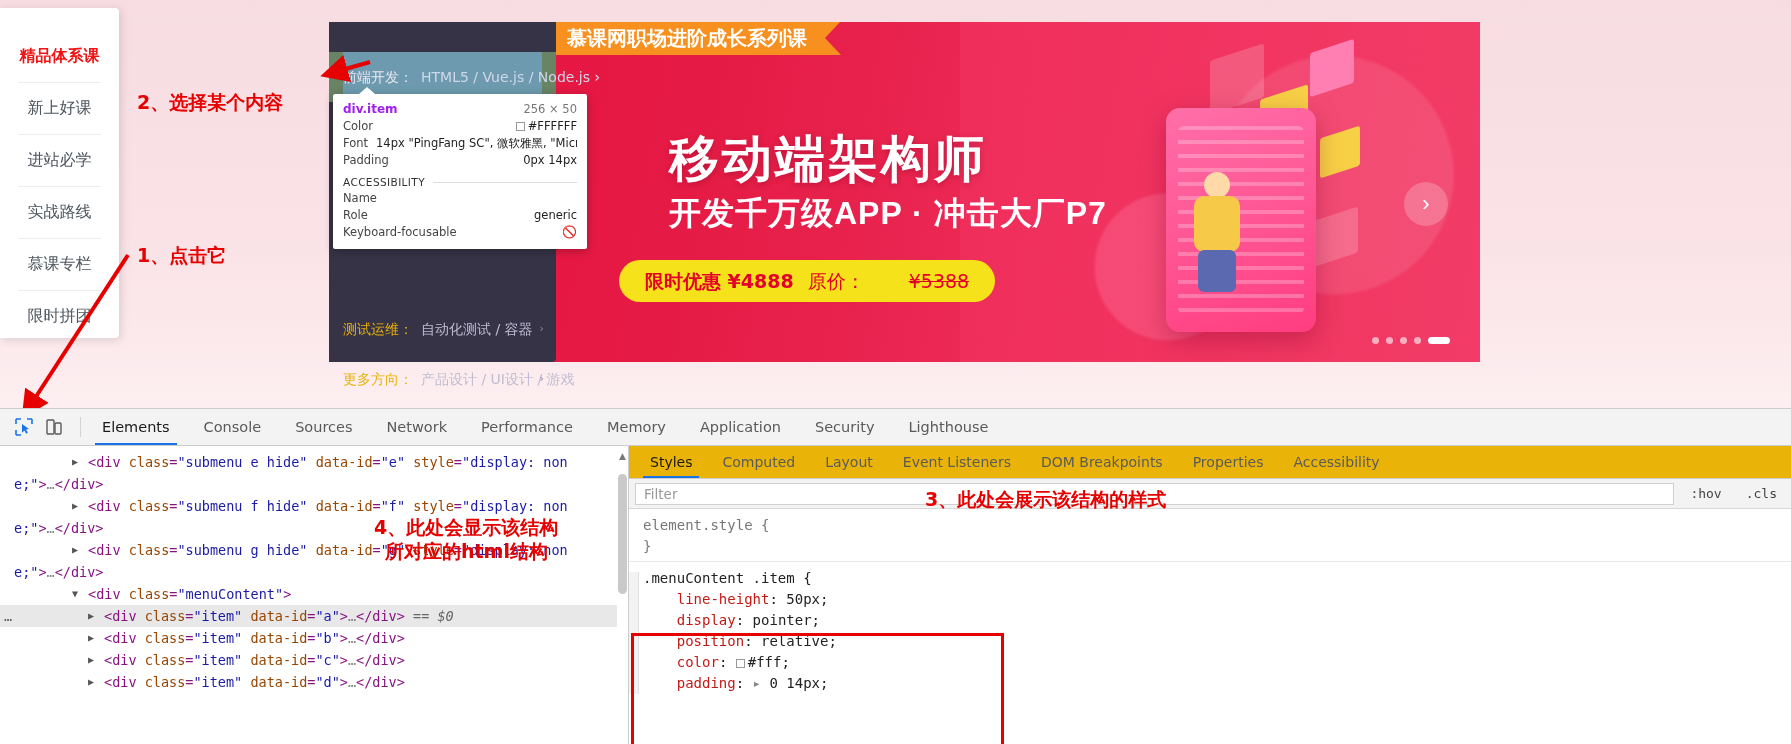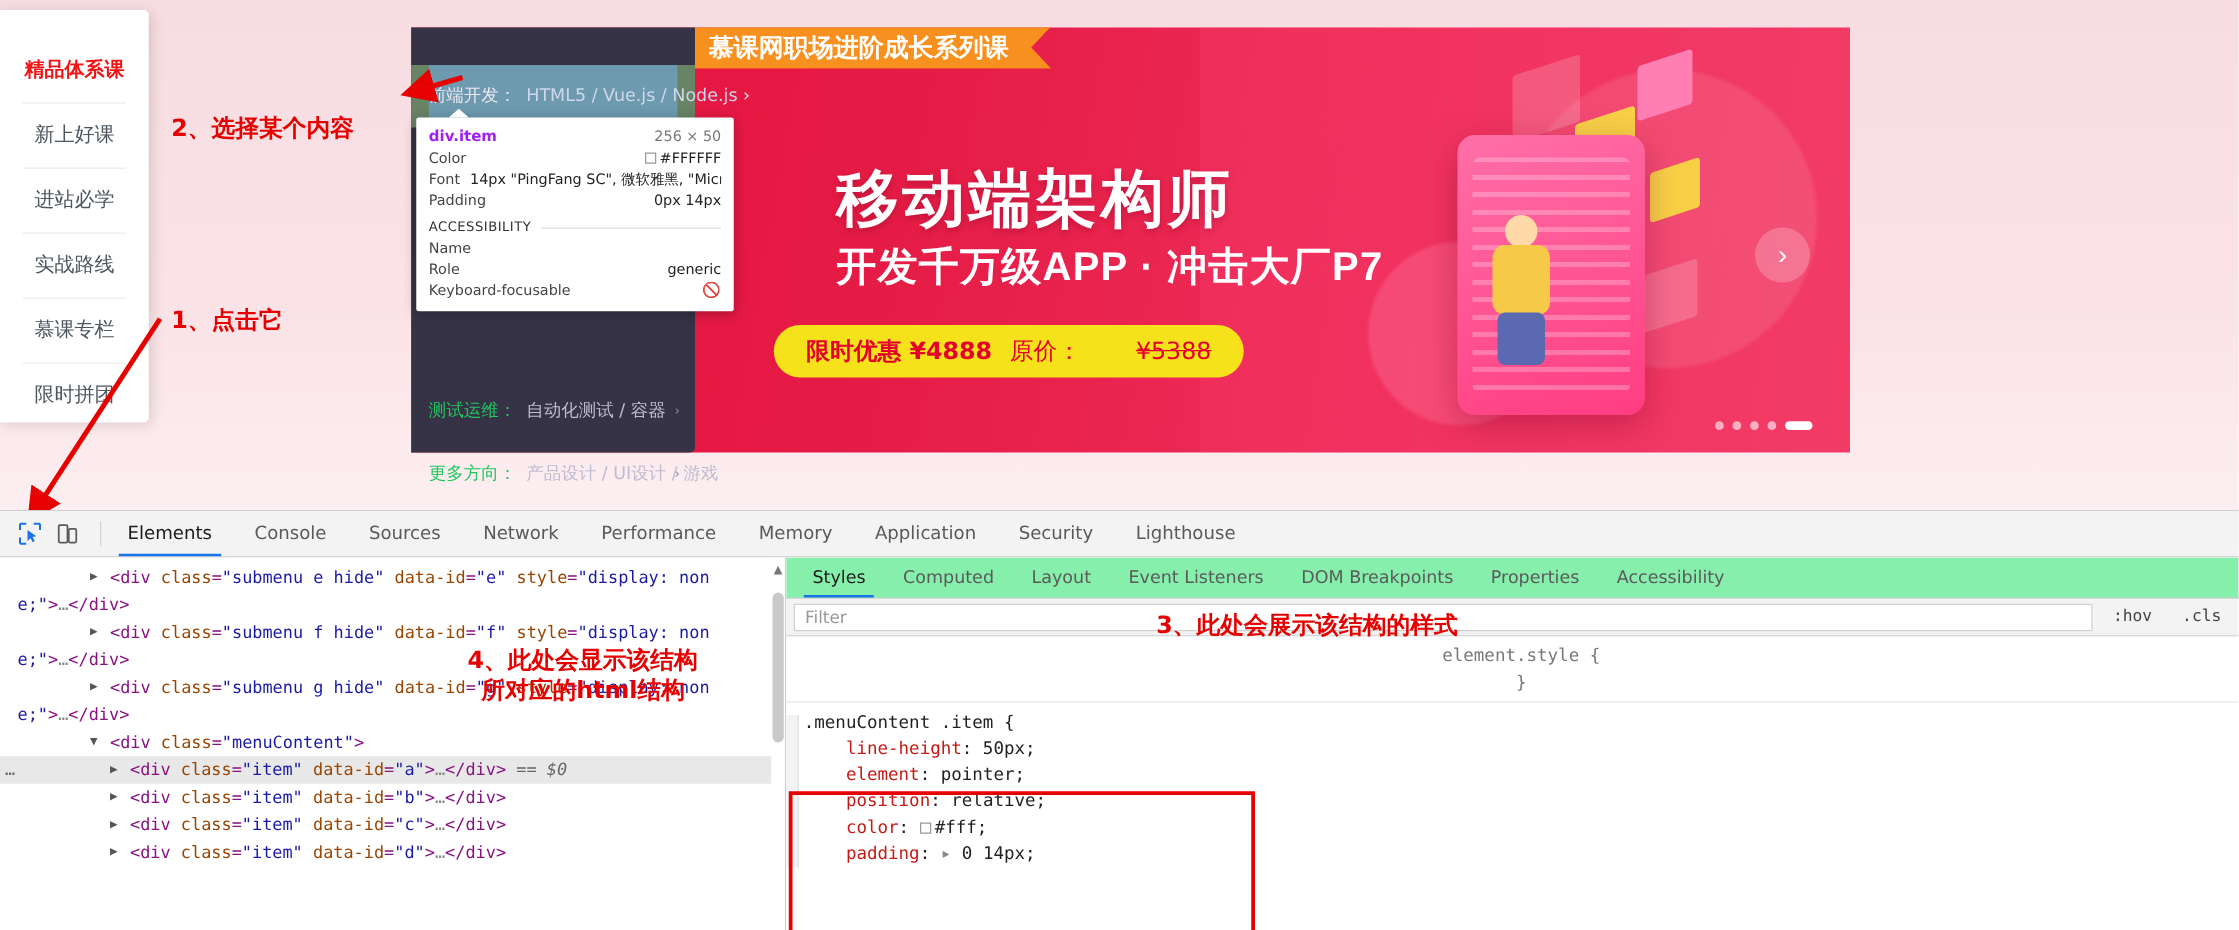--- a/index.html
+++ b/index.html
@@ -111,21 +111,21 @@
   
   .menu-panel {
     position:absolute; left:329px; top:22px; width:227px; height:340px;
     background:#363347; border-radius:0 0 4px 0;
   }
   .menu-row {
     position:absolute; left:0; width:227px; height:50px; line-height:50px;
     color:#d8d6e3; font-size:14px; padding:0 14px; white-space:nowrap;
     font-family:"DejaVu Sans",sans-serif;
   }
-  .menu-row .k { color:#22c55e; }
+  .menu-row .k { color:#eab308; }
   .menu-row .v { color:#bfbcd0; margin-left:8px; }
   .menu-row .caret { position:absolute; right:12px; top:0; color:#8d89a3; font-size:11px; }
   
   .hl-row {
     position:absolute; left:329px; top:52px; width:227px; height:50px;
   }
   .hl-padding { position:absolute; left:0; top:0; width:227px; height:50px; background:rgba(147,196,125,.55); }
   .hl-content { position:absolute; left:14px; top:0; width:199px; height:50px; background:rgba(111,168,220,.62); }
   .hl-text {
     position:absolute; left:14px; top:0; width:213px; height:50px; line-height:50px;
@@ -209,21 +209,21 @@
   .tk-ital { color:#666; font-style:italic; }
 
   .dom-scroll {
     position:absolute; right:0; top:0; width:11px; height:100%; background:#fff;
   }
   .dom-scroll .thumb { position:absolute; right:1px; top:28px; width:9px; height:120px; background:#c9c9c9; border-radius:5px; }
   .dom-scroll .up { position:absolute; right:2px; top:5px; color:#777; font-size:9px; }
 
   .styles-pane { flex:1; position:relative; background:#fff; overflow:hidden; }
   .st-tabs {
-    height:33px; background:#86efac; border-bottom:1px solid #cdcdcd;
+    height:33px; background:#eab308; border-bottom:1px solid #cdcdcd;
     display:flex; align-items:stretch; padding-left:6px;
   }
   .st-tab {
     padding:0 15px; display:flex; align-items:center; font-size:14px; color:#5a5a5a;
     position:relative; white-space:nowrap;
   }
   .st-tab.active { color:#1a1a1a; }
   .st-tab.active::after { content:""; position:absolute; left:8px; right:8px; bottom:0; height:2px; background:#1a73e8; }
   .st-filterbar {
     height:30px; background:#f3f3f3; border-bottom:1px solid #d8d8d8;
@@ -233,21 +233,21 @@
     flex:1; height:22px; background:#fff; border:1px solid #d0d0d0;
     display:flex; align-items:center; padding:0 8px; font-size:13.5px; color:#999;
   }
   .st-btn { font-size:13px; color:#444; padding:0 8px; white-space:nowrap;
             font-family:"DejaVu Sans Mono","Liberation Mono",monospace; }
   .css-area { position:relative; padding:6px 0 0 0; }
   .css-line {
     font-family:"DejaVu Sans Mono","Liberation Mono",monospace;
     font-size:14px; line-height:21px; padding-left:14px; white-space:pre; color:#222;
   }
-  .c-sel { color:#777;text-align:center; }
+  .c-sel { color:#777; }
   .c-rule { color:#222; }
   .c-prop { color:#c41a16; }
   .c-pval { color:#222; }
   .redbox {
     position:absolute; left:2px; top:124px; width:373px; height:116px;
     border:3px solid #e60000; pointer-events:none;
   }
   .st-gutter { position:absolute; left:0; top:63px; width:10px; bottom:0; background:#f3f3f3; border-right:1px solid #e0e0e0; }
   .st-rulesep { height:1px; background:#e8e8e8; margin:4px 0 0 0; }
 </style>
@@ -480,21 +480,21 @@
         </div>
 
         <div class="css-area">
           <div class="st-gutter"></div>
           <div class="css-line c-sel">element.style {</div>
           <div class="css-line c-sel">}</div>
           <div class="st-rulesep"></div>
           <div class="css-line c-rule" style="margin-top:6px;">.menuContent .item {</div>
           <div id="decl-list">
               <div class="css-line">    <span class="c-prop">line-height</span>: <span class="c-pval">50px;</span></div>
-              <div class="css-line">    <span class="c-prop">element</span>: <span class="c-pval">pointer;</span></div>
+              <div class="css-line">    <span class="c-prop">display</span>: <span class="c-pval">pointer;</span></div>
               <div class="css-line">    <span class="c-prop">position</span>: <span class="c-pval">relative;</span></div>
               <div class="css-line">    <span class="c-prop">color</span>: <span class="swatch"></span><span class="c-pval">#fff;</span></div>
               <div class="css-line">    <span class="c-prop">padding</span>: <span class="tk-gray">▸</span> <span class="c-pval">0 14px;</span></div>
             </div>
           <div class="redbox"></div>
         </div>
       </div>
     </div>
 
     <div class="anno" style="position:absolute; left:925px; top:78px;">3、此处会展示该结构的样式</div>

